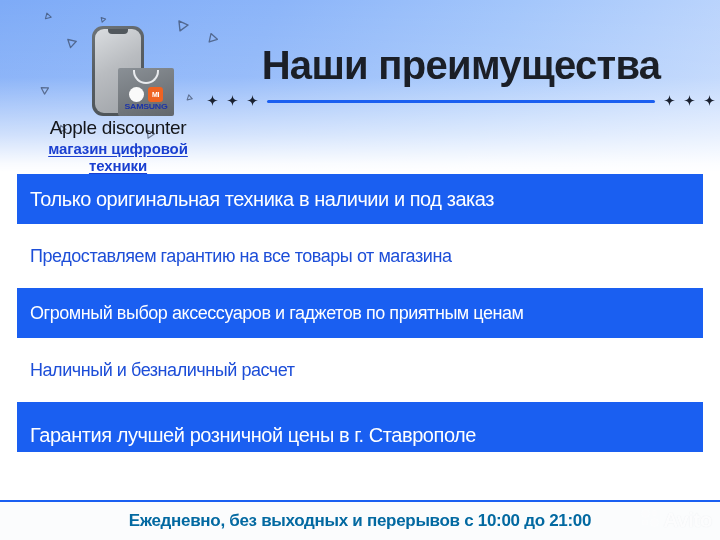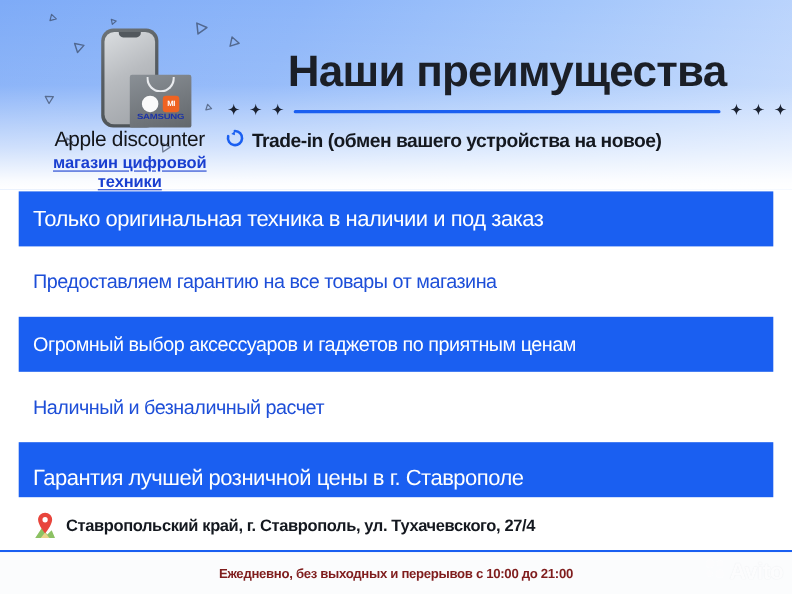--- a/index.html
+++ b/index.html
@@ -271,23 +271,23 @@
     position: absolute;
     left: 0; top: 502px;
     width: 720px;
     height: 38px;
     background: #fbfcfd;
     display: flex;
     align-items: center;
     justify-content: center;
   }
   .footer-text {
-    font-size: 12px;
-    font-weight: bold;
-    color: #7f1d1d;
+    font-size: 17px;
+    font-weight: bold;
+    color: #0369a1;
     letter-spacing: -.3px;
     white-space: nowrap;
   }
 
   
   .watermark {
     position: absolute;
     right: 8px;
     bottom: 8px;
     display: flex;
@@ -419,29 +419,20 @@
             </svg>
         </span>
         <span class="sparkle">
           <svg width="11" height="11" viewBox="0 0 12 12">
               <path d="M6 0 C6.6 4.2 7.8 5.4 12 6 C7.8 6.6 6.6 7.8 6 12 C5.4 7.8 4.2 6.6 0 6 C4.2 5.4 5.4 4.2 6 0 Z" fill="currentColor"></path>
             </svg>
         </span>
       </div>
     </div>
 
-    <div class="subtitle-row">
-      <span class="tradein-icon">
-        <svg width="17" height="17" viewBox="0 0 18 18">
-          <path d="M9 2.2 A6.8 6.8 0 1 1 2.6 7.2" fill="none" stroke="#1a5ff1" stroke-width="2.5" stroke-linecap="round"></path>
-          <path d="M9 2.2 L5.6 5.0 L9 6.2 Z" fill="#1a5ff1"></path>
-        </svg>
-      </span>
-      <span class="subtitle-text">Trade-in (обмен вашего устройства на новое)</span>
-    </div>
   </div>
 
   <div class="benefits">
 
     <div class="benefit highlight b-row-0">
       <div class="benefit-inner">
         <span class="benefit-text">Только оригинальная техника в наличии и под заказ</span>
       </div>
     </div>
 
@@ -464,31 +455,20 @@
     </div>
 
     <div class="benefit highlight b-row-4">
       <div class="benefit-inner">
         <span class="benefit-text">Гарантия лучшей розничной цены в г. Ставрополе</span>
       </div>
     </div>
 
   </div>
 
-  <div class="address-row">
-    <span class="pin-wrap">
-      <svg width="22" height="26" viewBox="0 0 22 26">
-        <path d="M2 24 L8 15 L13 21 L17 17 L20 24 Z" fill="#8cc163"></path>
-        <path d="M7 24 L11 19 L15 24 Z" fill="#e8d48a"></path>
-        <path d="M11 1.2 C7.4 1.2 4.6 4 4.6 7.6 C4.6 12.4 11 20 11 20 C11 20 17.4 12.4 17.4 7.6 C17.4 4 14.6 1.2 11 1.2 Z" fill="#e8453c"></path>
-        <circle cx="11" cy="7.5" r="2.4" fill="#ffffff"></circle>
-      </svg>
-    </span>
-    <span class="address-text">Ставропольский край, г. Ставрополь, ул. Тухачевского, 27/4</span>
-  </div>
 
   <div class="footer-rule"></div>
   <div class="footer">
     <span class="footer-text">Ежедневно, без выходных и перерывов с 10:00 до 21:00</span>
   </div>
 
   <div class="watermark">
     <span class="wm-dots">
       <svg width="20" height="20" viewBox="0 0 20 20">
         <circle cx="5.5" cy="5.5" r="4" fill="#ffffff" opacity=".95"></circle>

